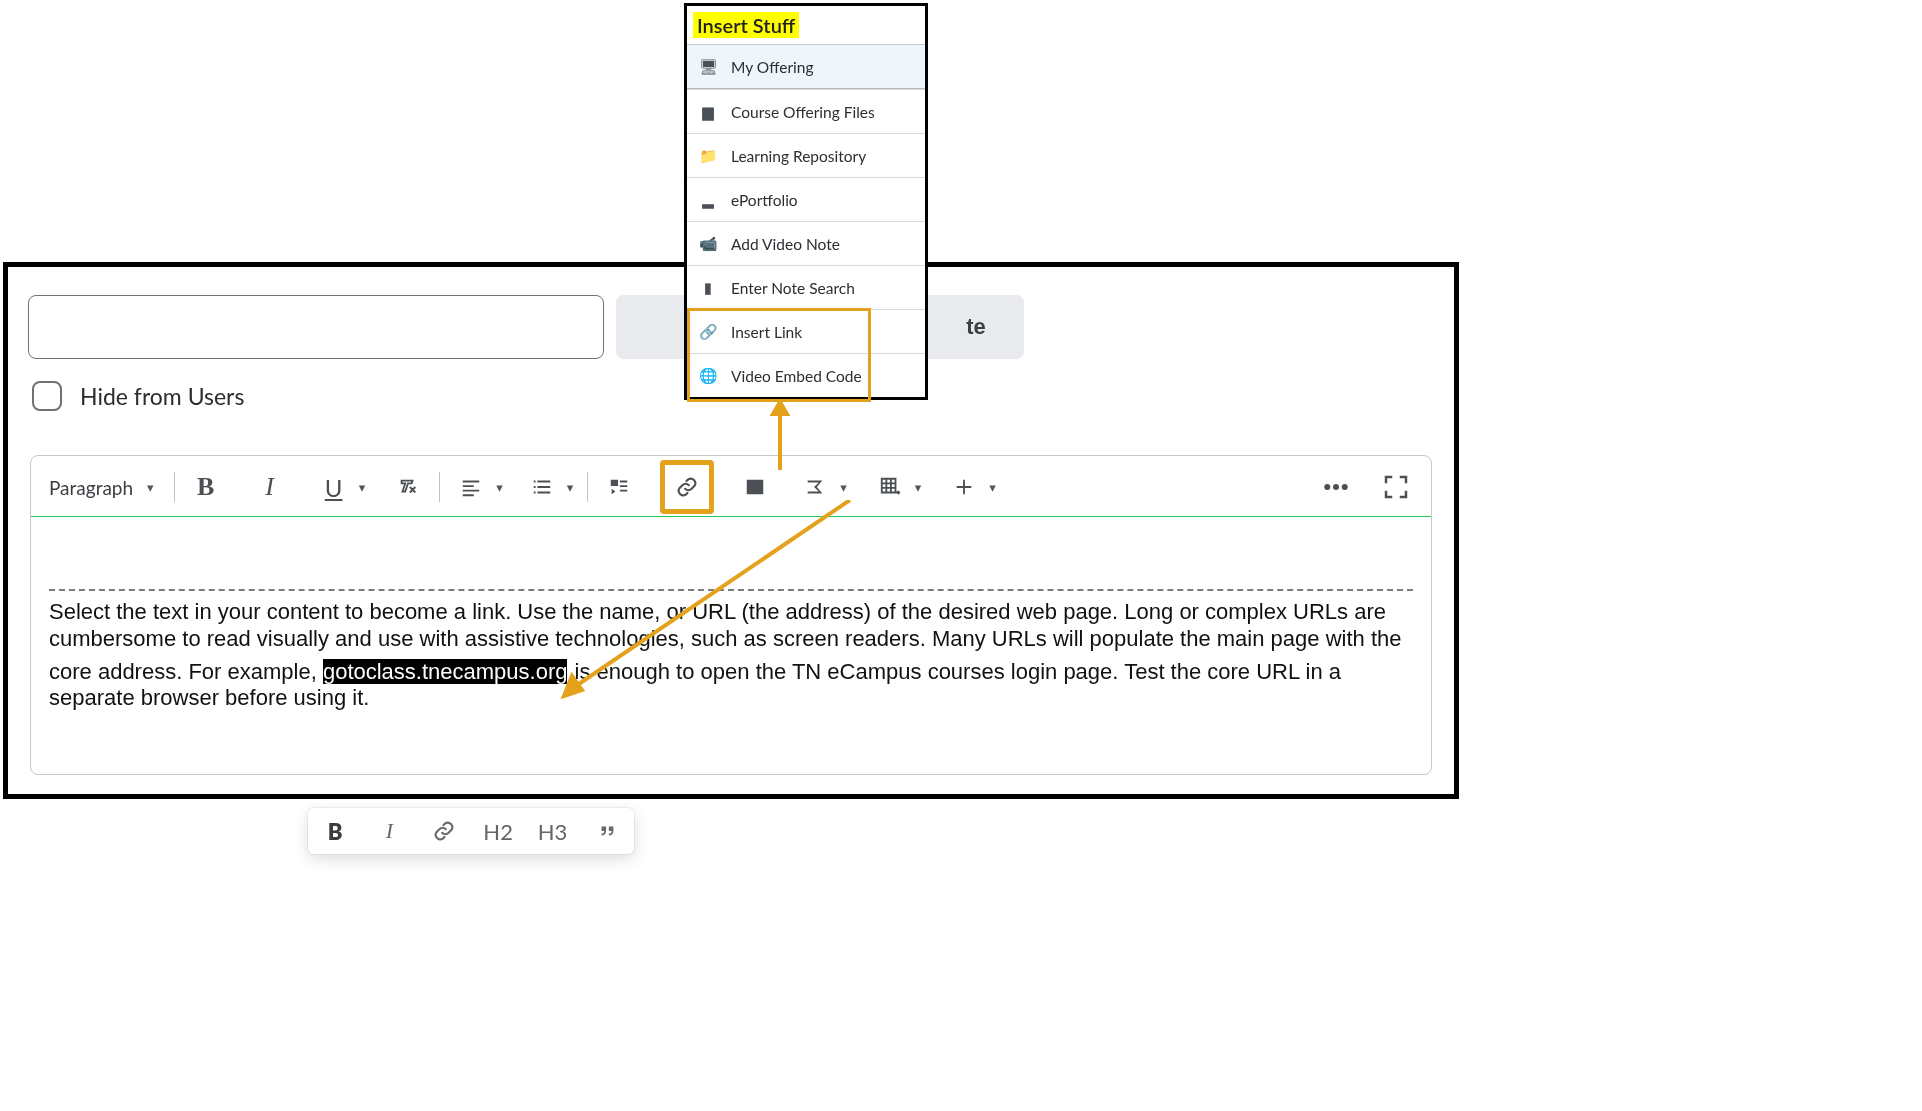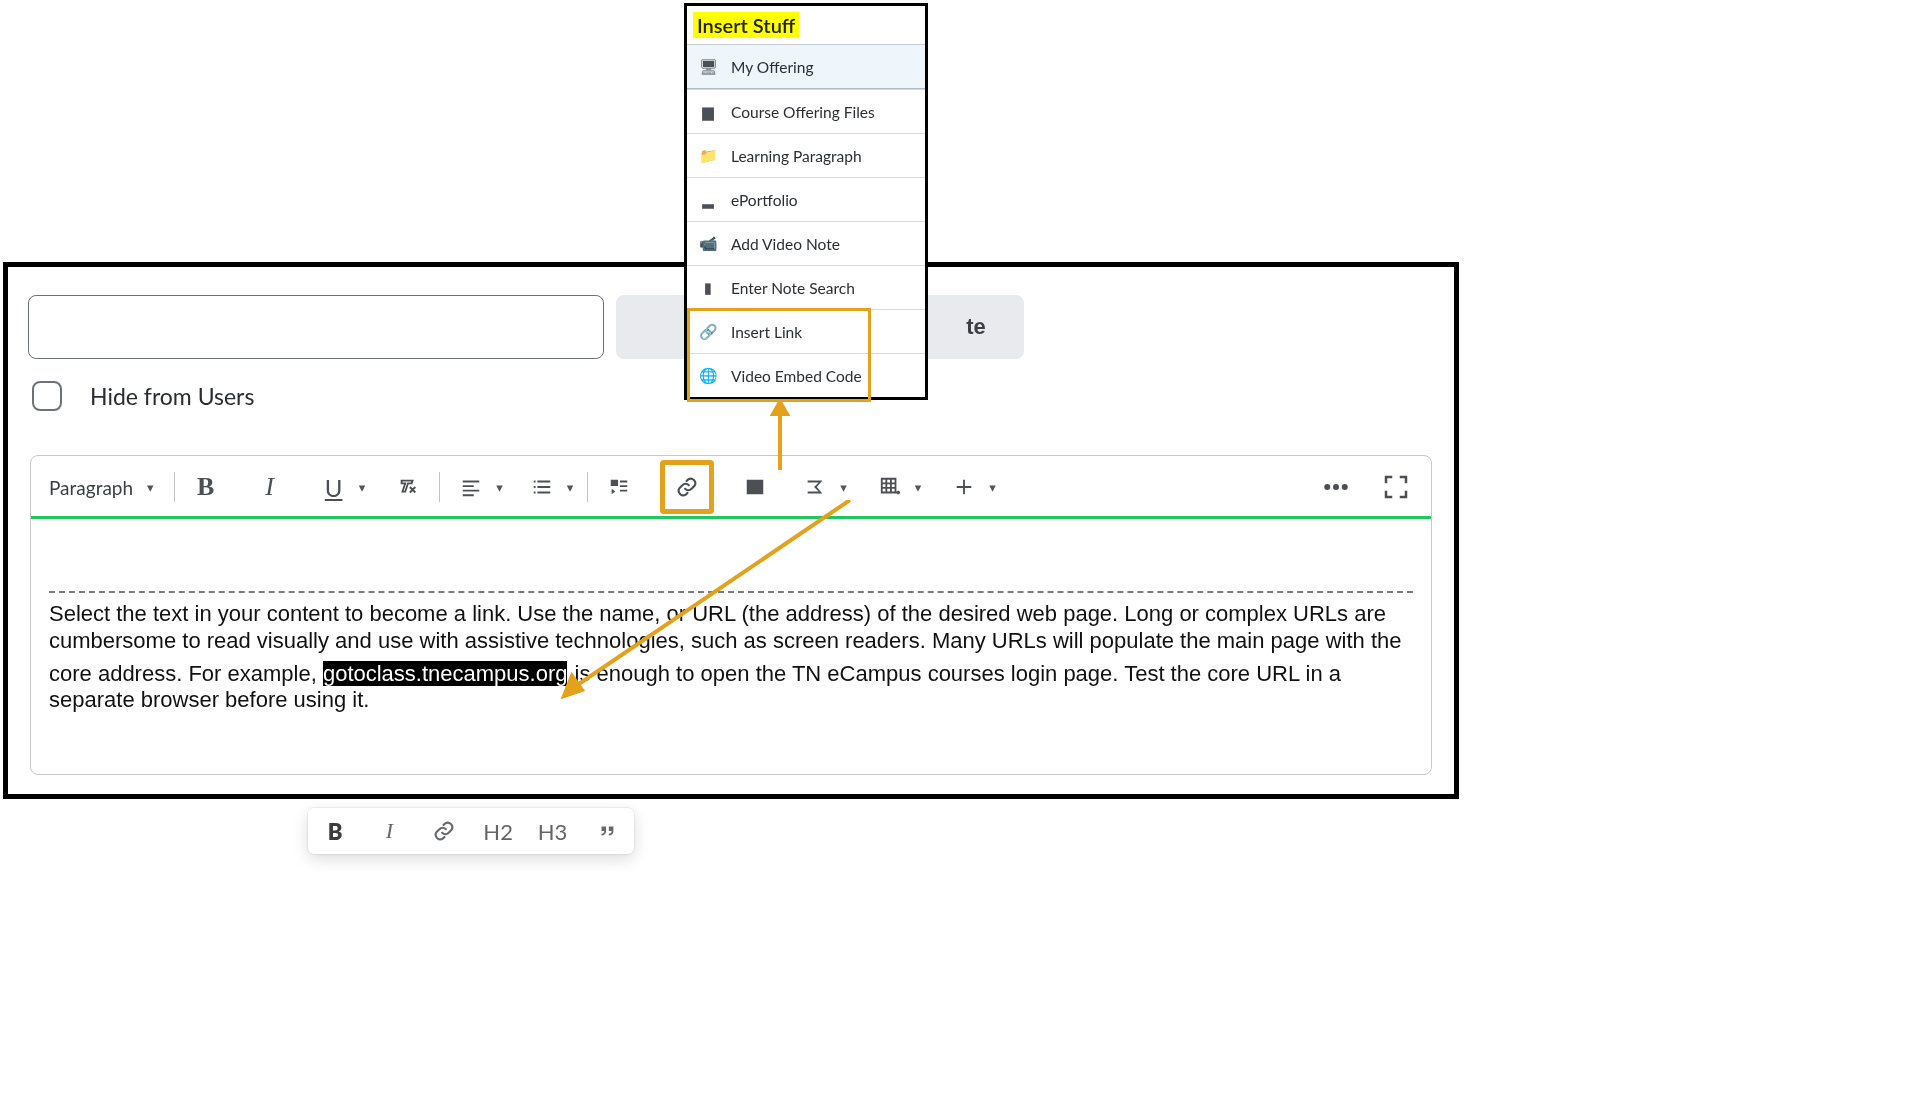--- a/index.html
+++ b/index.html
@@ -84,42 +84,42 @@
     background: #e8eaed;
     border: none; border-radius: 8px;
     font-size: 22px; font-weight: 600;
     color: #3b3f43;
     display: flex; align-items: center; justify-content: center;
     gap: 14px;
   }
   .tmpl-btn .chev { font-size: 20px; font-weight: 900; }
 
   .hide-row {
-    display: flex; align-items: center; gap: 28px;
+    display: flex; align-items: center; gap: 18px;
     padding: 22px 0 0 24px;
   }
   .hide-box {
     width: 30px; height: 30px;
     border: 2px solid #6c7277;
     border-radius: 8px;
   }
   .hide-label { font-size: 23px; color: #2a2d30; }
 
   
   .rte {
     position: absolute;
     left: 22px; right: 22px; top: 188px;
     border: 1px solid #c6c9cc;
     border-radius: 8px;
     height: 320px;
   }
   .tbar {
     display: flex; align-items: center;
     padding: 14px 18px 12px 18px;
-    border-bottom: 3px solid #22c55e;
+    border-bottom: 1px solid #22c55e;
     gap: 4px;
     position: relative;
   }
   .tbtn {
     min-width: 34px; height: 34px;
     display: inline-flex; align-items: center; justify-content: center;
     color: #4c5054;
     border-radius: 4px;
   }
   .tbtn svg { width: 22px; height: 22px; fill: currentColor; }
@@ -199,21 +199,21 @@
     <li class="popup-item selected">
       <span class="mi">🖥</span>
       <span class="lbl">My Offering</span>
     </li>
     <li class="popup-item">
       <span class="mi">▆</span>
       <span class="lbl">Course Offering Files</span>
     </li>
     <li class="popup-item">
       <span class="mi">📁</span>
-      <span class="lbl">Learning Paragraph</span>
+      <span class="lbl">Learning Repository</span>
     </li>
     <li class="popup-item">
       <span class="mi">▂</span>
       <span class="lbl">ePortfolio</span>
     </li>
     <li class="popup-item">
       <span class="mi">📹</span>
       <span class="lbl">Add Video Note</span>
     </li>
     <li class="popup-item">

